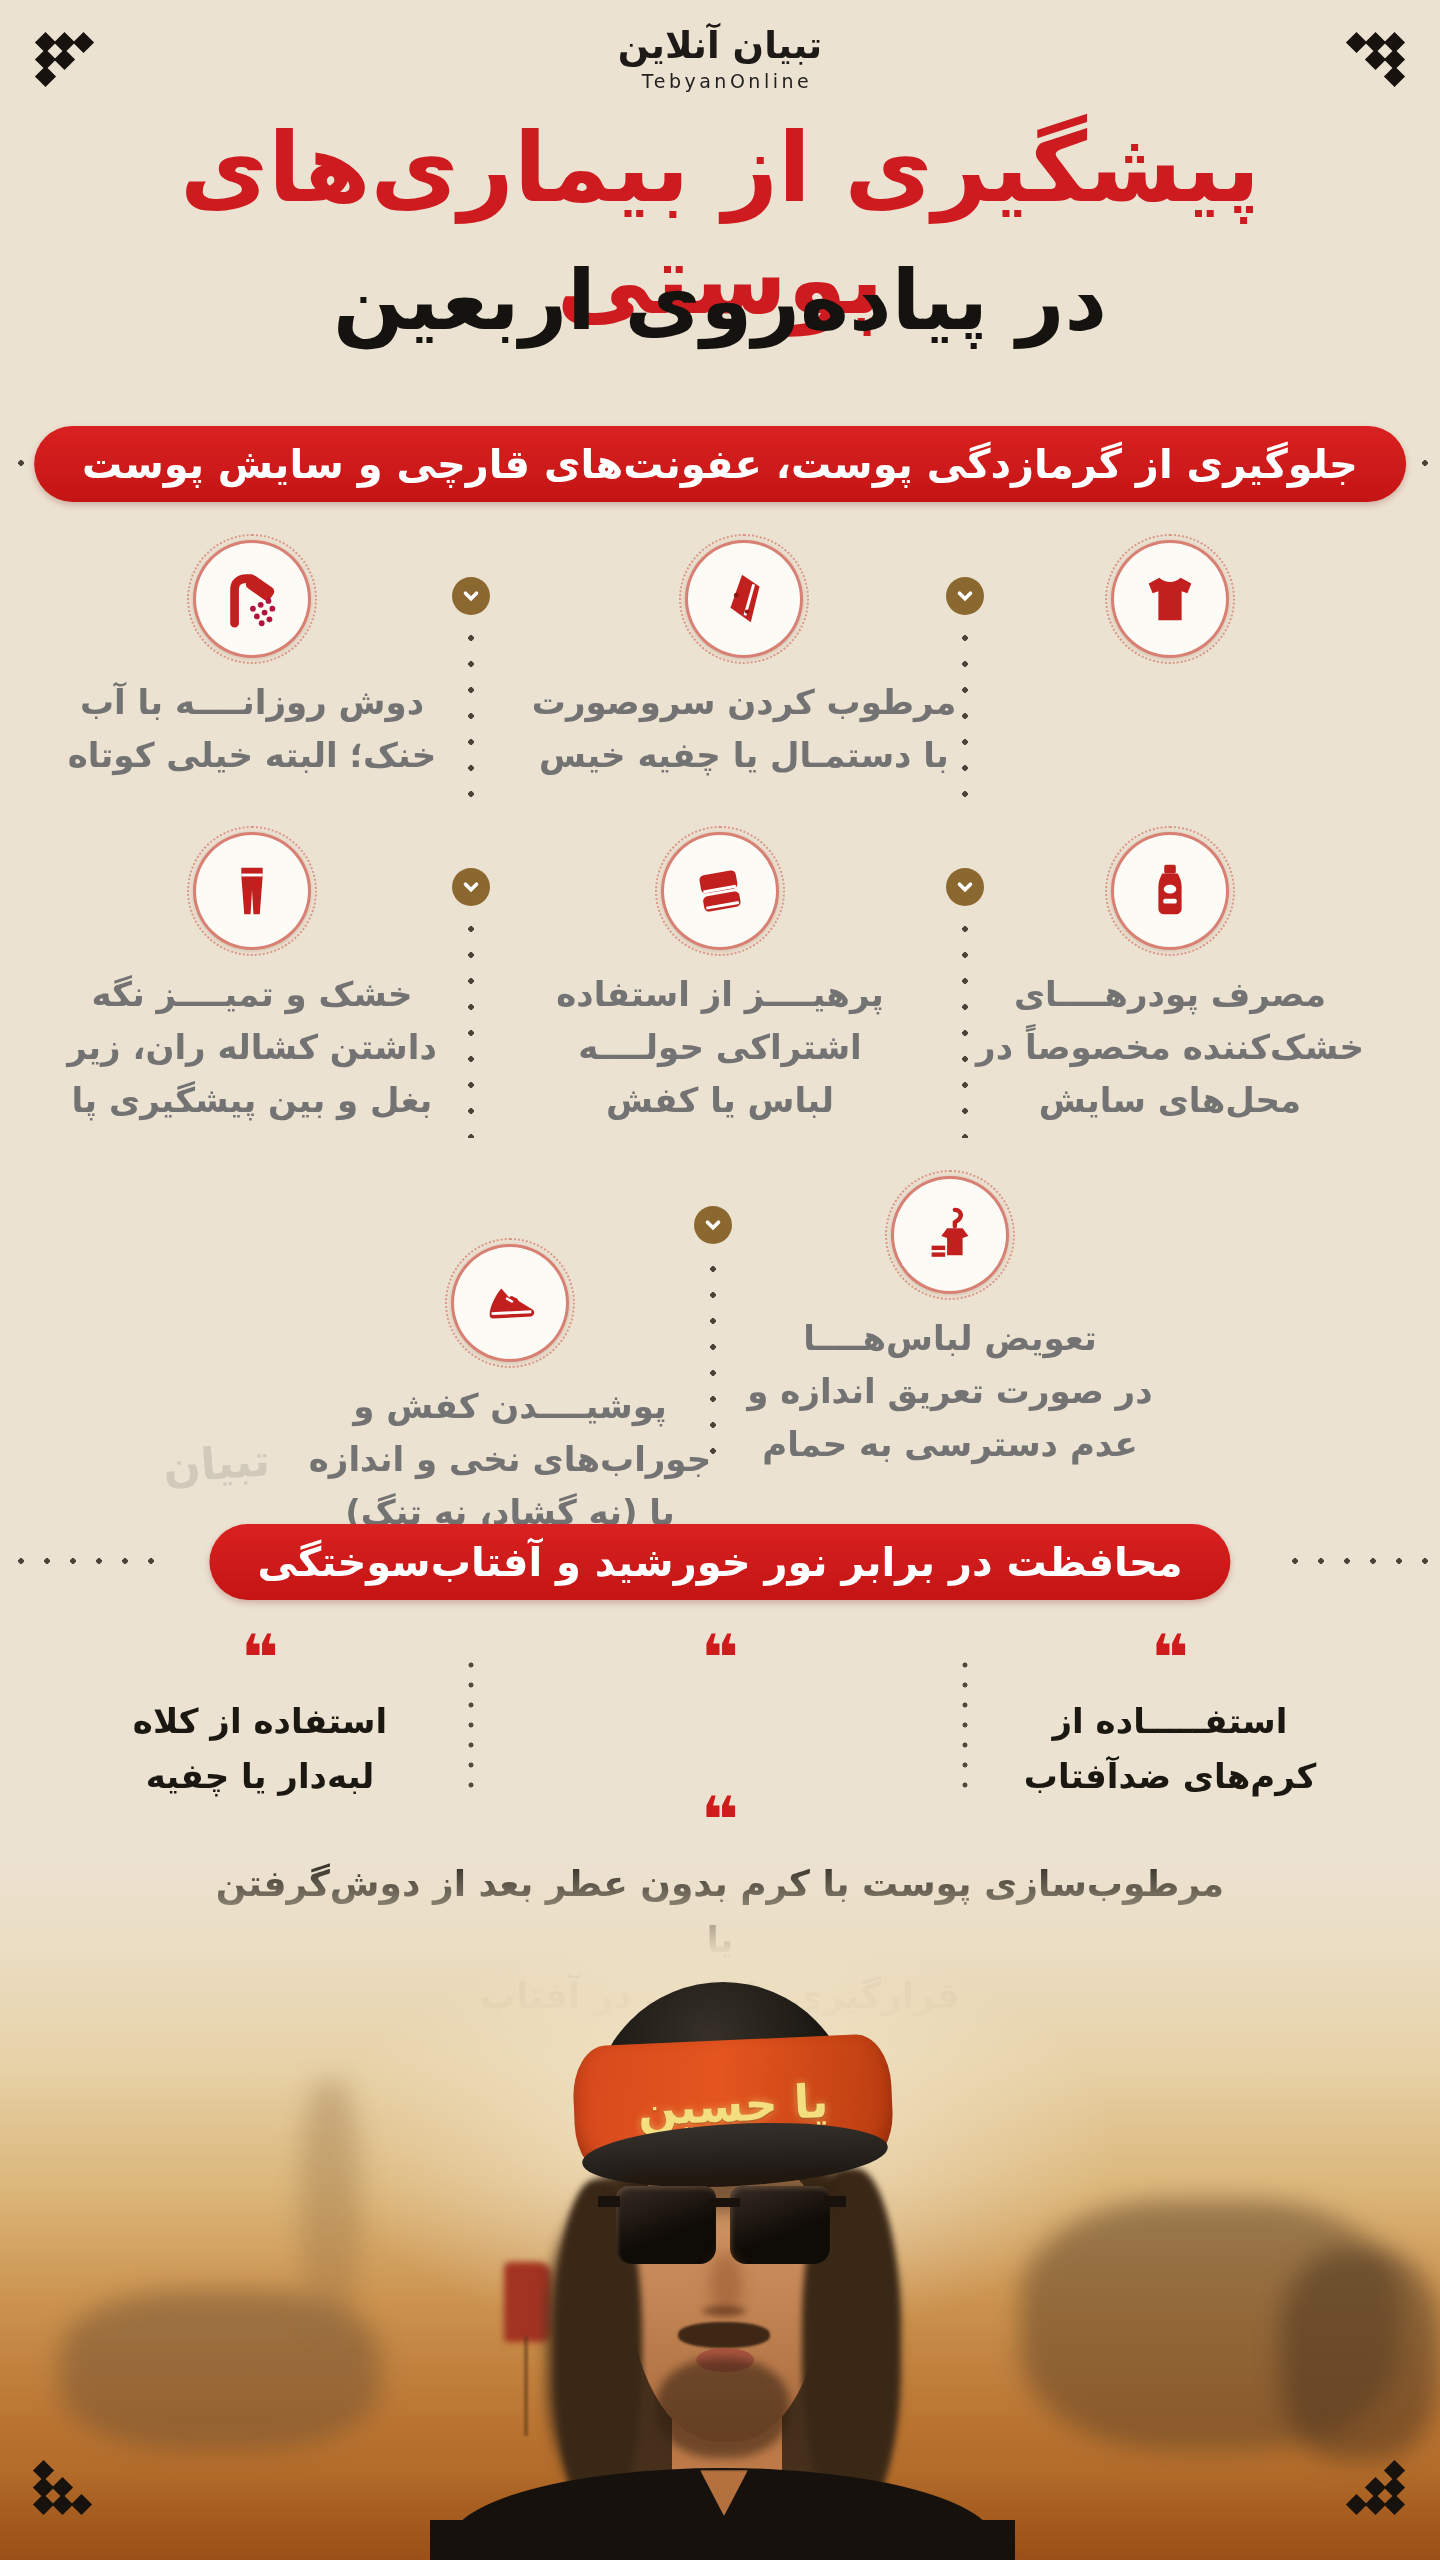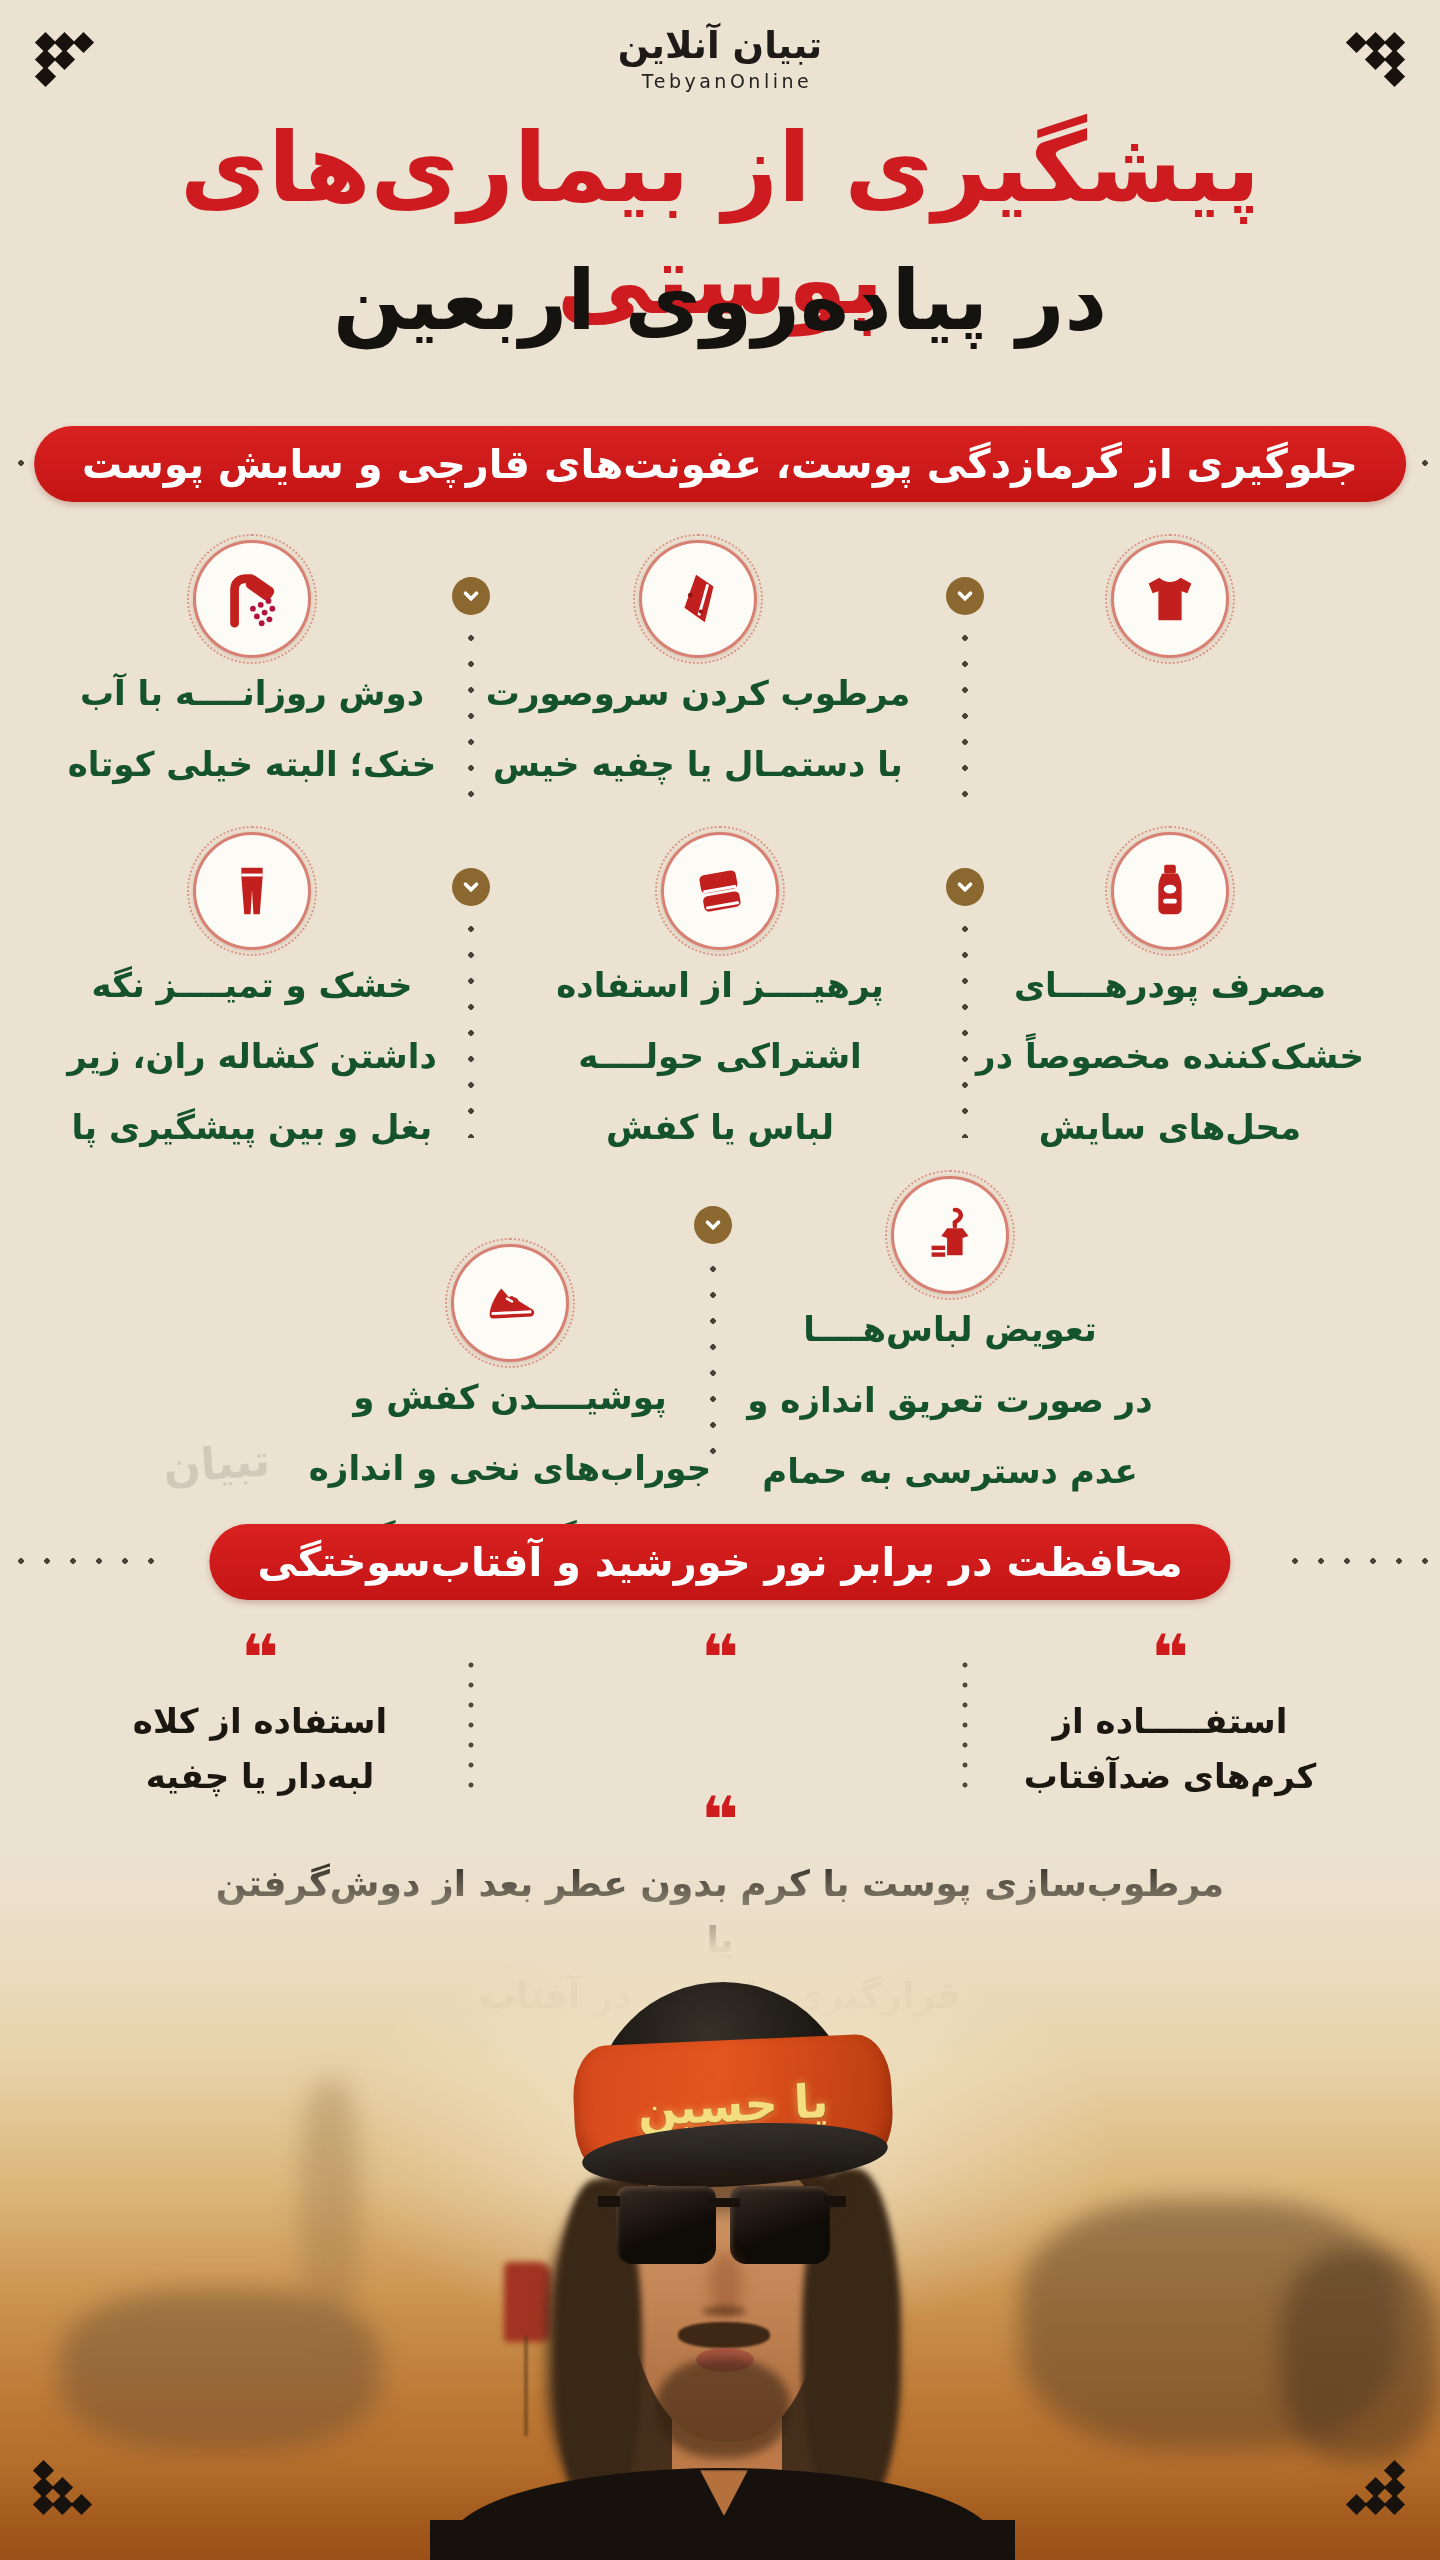--- a/index.html
+++ b/index.html
@@ -38,22 +38,22 @@
   .vdots.fine{background-image:radial-gradient(circle,#55493b 2.2px,transparent 2.8px);
          background-size:6px 20px;}
 
   
   .tip{width:440px;display:flex;flex-direction:column;align-items:center;}
   .icon-circle{width:112px;height:112px;border-radius:50%;background:#fdfbf6;
           border:3px solid rgba(196,62,45,.65);outline:2px dotted rgba(196,62,45,.45);
           outline-offset:4px;display:flex;align-items:center;justify-content:center;
           box-shadow:0 1px 4px rgba(140,80,50,.25);}
   .icon-circle svg{width:62px;height:62px;}
-  .tip-text{font-size:34px;line-height:71px;font-weight:700;
-          color:#14532d;white-space:pre-line;text-align:center;}
+  .tip-text{margin-top:18px;font-size:34px;line-height:53px;font-weight:700;
+          color:#737373;white-space:pre-line;text-align:center;}
 
   .chev{width:38px;height:38px;border-radius:50%;background:#8b6830;display:flex;
         align-items:center;justify-content:center;z-index:5;
         box-shadow:0 0 0 5px rgba(236,226,210,.9);}
   .chev svg{width:22px;height:22px;}
 
   
   .quote-mark{font-size:64px;font-weight:800;color:#ce1b1c;line-height:60px;}
   .quote-text{font-size:34px;line-height:55px;font-weight:700;color:#1b1812;
         white-space:pre-line;text-align:center;margin-top:6px;}
@@ -162,21 +162,21 @@
 <div class="abs hdots" style="left:1282px;top:460px;width:150px;"></div>
 <div class="abs banner fa" style="top:426px;">جلوگیری از گرمازدگی پوست، عفونت‌های قارچی و سایش پوست</div>
 
 <div class="abs tip" style="left:950px;top:540px;">
   <div class="icon-circle">
     <svg viewBox="0 0 64 64">
         <path fill="#c2201f" d="M21 10 L10 16 L14 26 L20 24 L20 54 L44 54 L44 24 L50 26 L54 16 L43 10 Q32 19 21 10 Z"></path>
       </svg>
   </div>
 </div>
-<div class="abs tip" style="left:478px;top:540px;">
+<div class="abs tip" style="left:524px;top:540px;">
   <div class="icon-circle">
     <svg viewBox="0 0 64 64">
         <path fill="#c2201f" d="M30 7 L48 19 L39 56 L18 41 Z"></path>
         <path d="M42 17 L33 49" stroke="#fff" stroke-width="3" fill="none"></path>
         <circle cx="24" cy="28" r="2.4" fill="#8c1510"></circle>
         <circle cx="35" cy="45" r="2.2" fill="#8c1510"></circle>
       </svg>
   </div>
   <div class="tip-text fa">مرطوب کردن سروصورت
 با دستمـال یا چفیه خیس</div>

